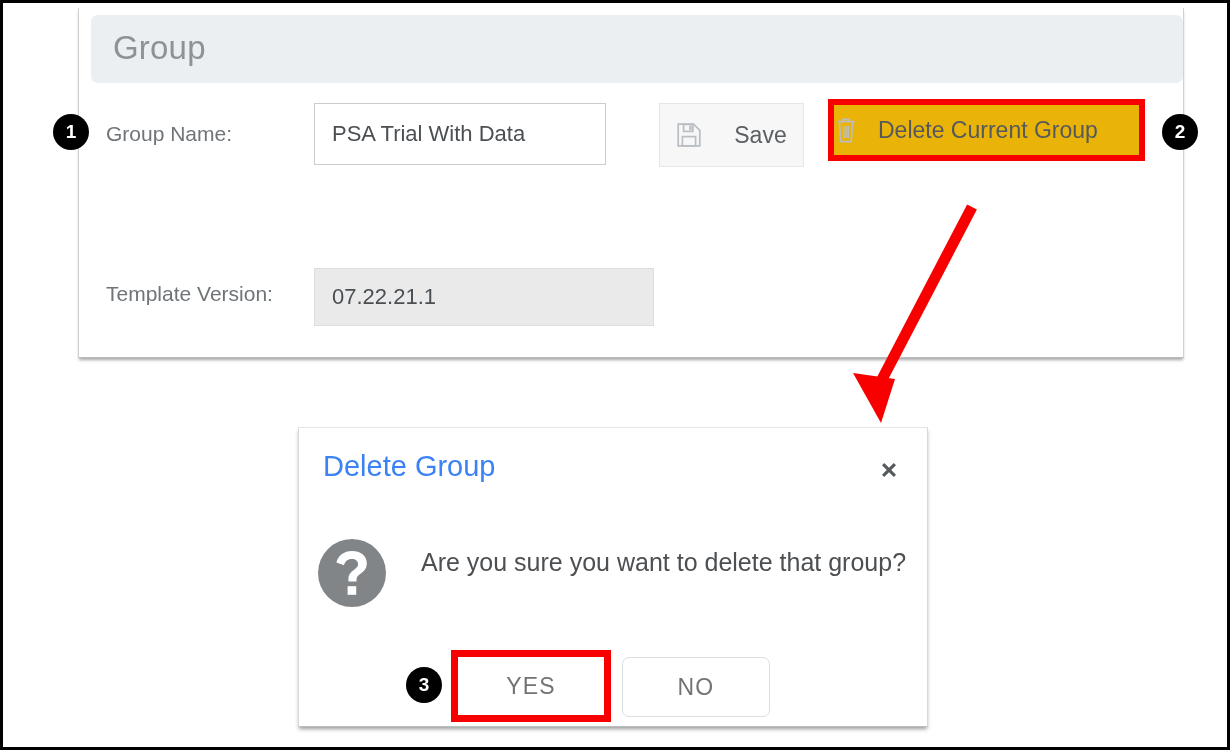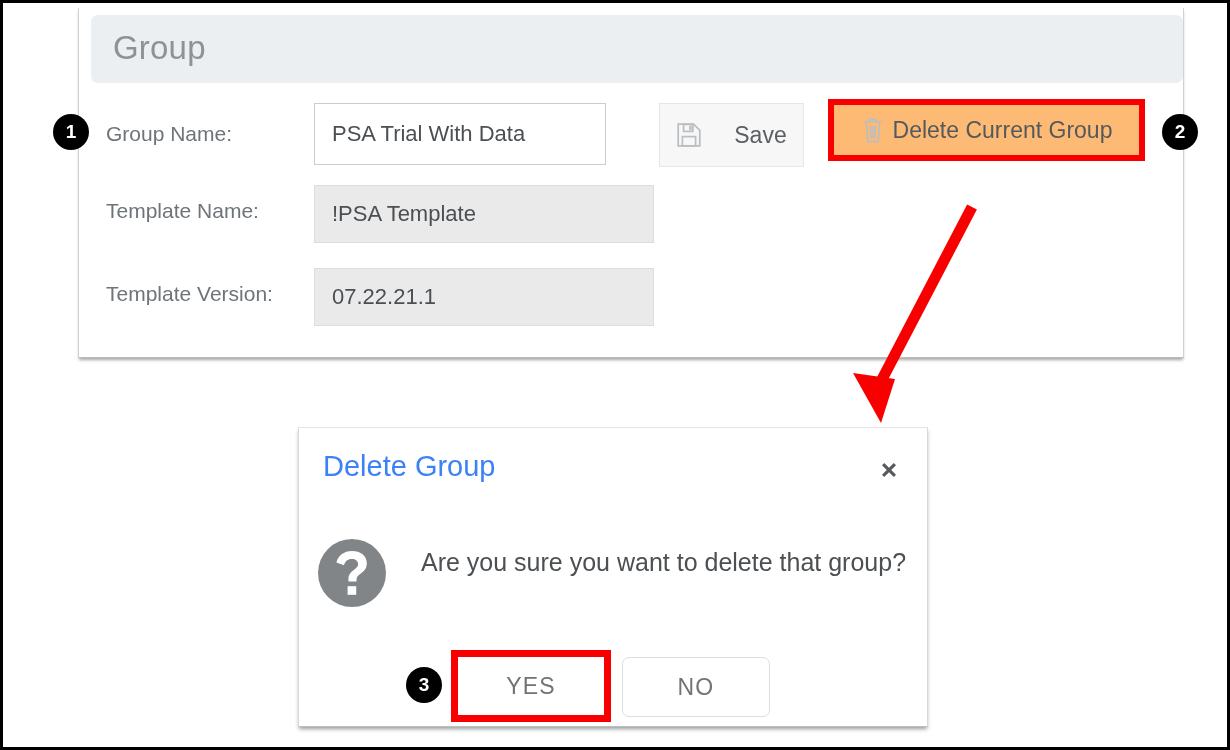--- a/index.html
+++ b/index.html
@@ -119,25 +119,25 @@
     left: 825px;
     top: 96px;
     width: 317px;
     height: 62px;
     border: 6px solid #f90000;
     background: #ffffff;
   }
   .delete-button {
     position: absolute;
     left: 0; top: 0; right: 0; bottom: 0;
-    background: #fdba74;
-    display: flex;
-    align-items: center;
-    justify-content: center;
-    gap: 8px;
+    background: #eab308;
+    display: flex;
+    align-items: center;
+    justify-content: flex-start;
+    gap: 20px;
     cursor: pointer;
   }
   .delete-button .lbl {
     font-size: 23px;
     color: #55595d;
     white-space: nowrap;
   }
   .icon-trash { width: 24px; height: 28px; display: block; }
 
   
@@ -277,24 +277,20 @@
             <path d="M2.2 2.2h15.4l6.2 6.2v15.4H2.2z"></path>
             <rect x="7.6" y="2.4" width="9.2" height="7"></rect>
             <rect x="6.4" y="14.6" width="13.2" height="9.2"></rect>
             <line x1="14.4" y1="3.6" x2="14.4" y2="8.2" stroke-width="2.4"></line>
           </svg>
         </span>
         <span class="lbl">Save</span>
       </div>
     </div>
 
-    <div class="form-row" id="row-template-name">
-      <div class="row-label" id="label-template-name">Template Name:</div>
-      <div class="text-input readonly" id="input-template-name">!PSA Template</div>
-    </div>
 
     <div class="form-row" id="row-template-version">
       <div class="row-label" id="label-template-version">Template Version:</div>
       <div class="text-input readonly" id="input-template-version">07.22.21.1</div>
     </div>
   </div>
 
   <div class="delete-highlight">
     <div class="delete-button">
       <span class="icon-wrap">

